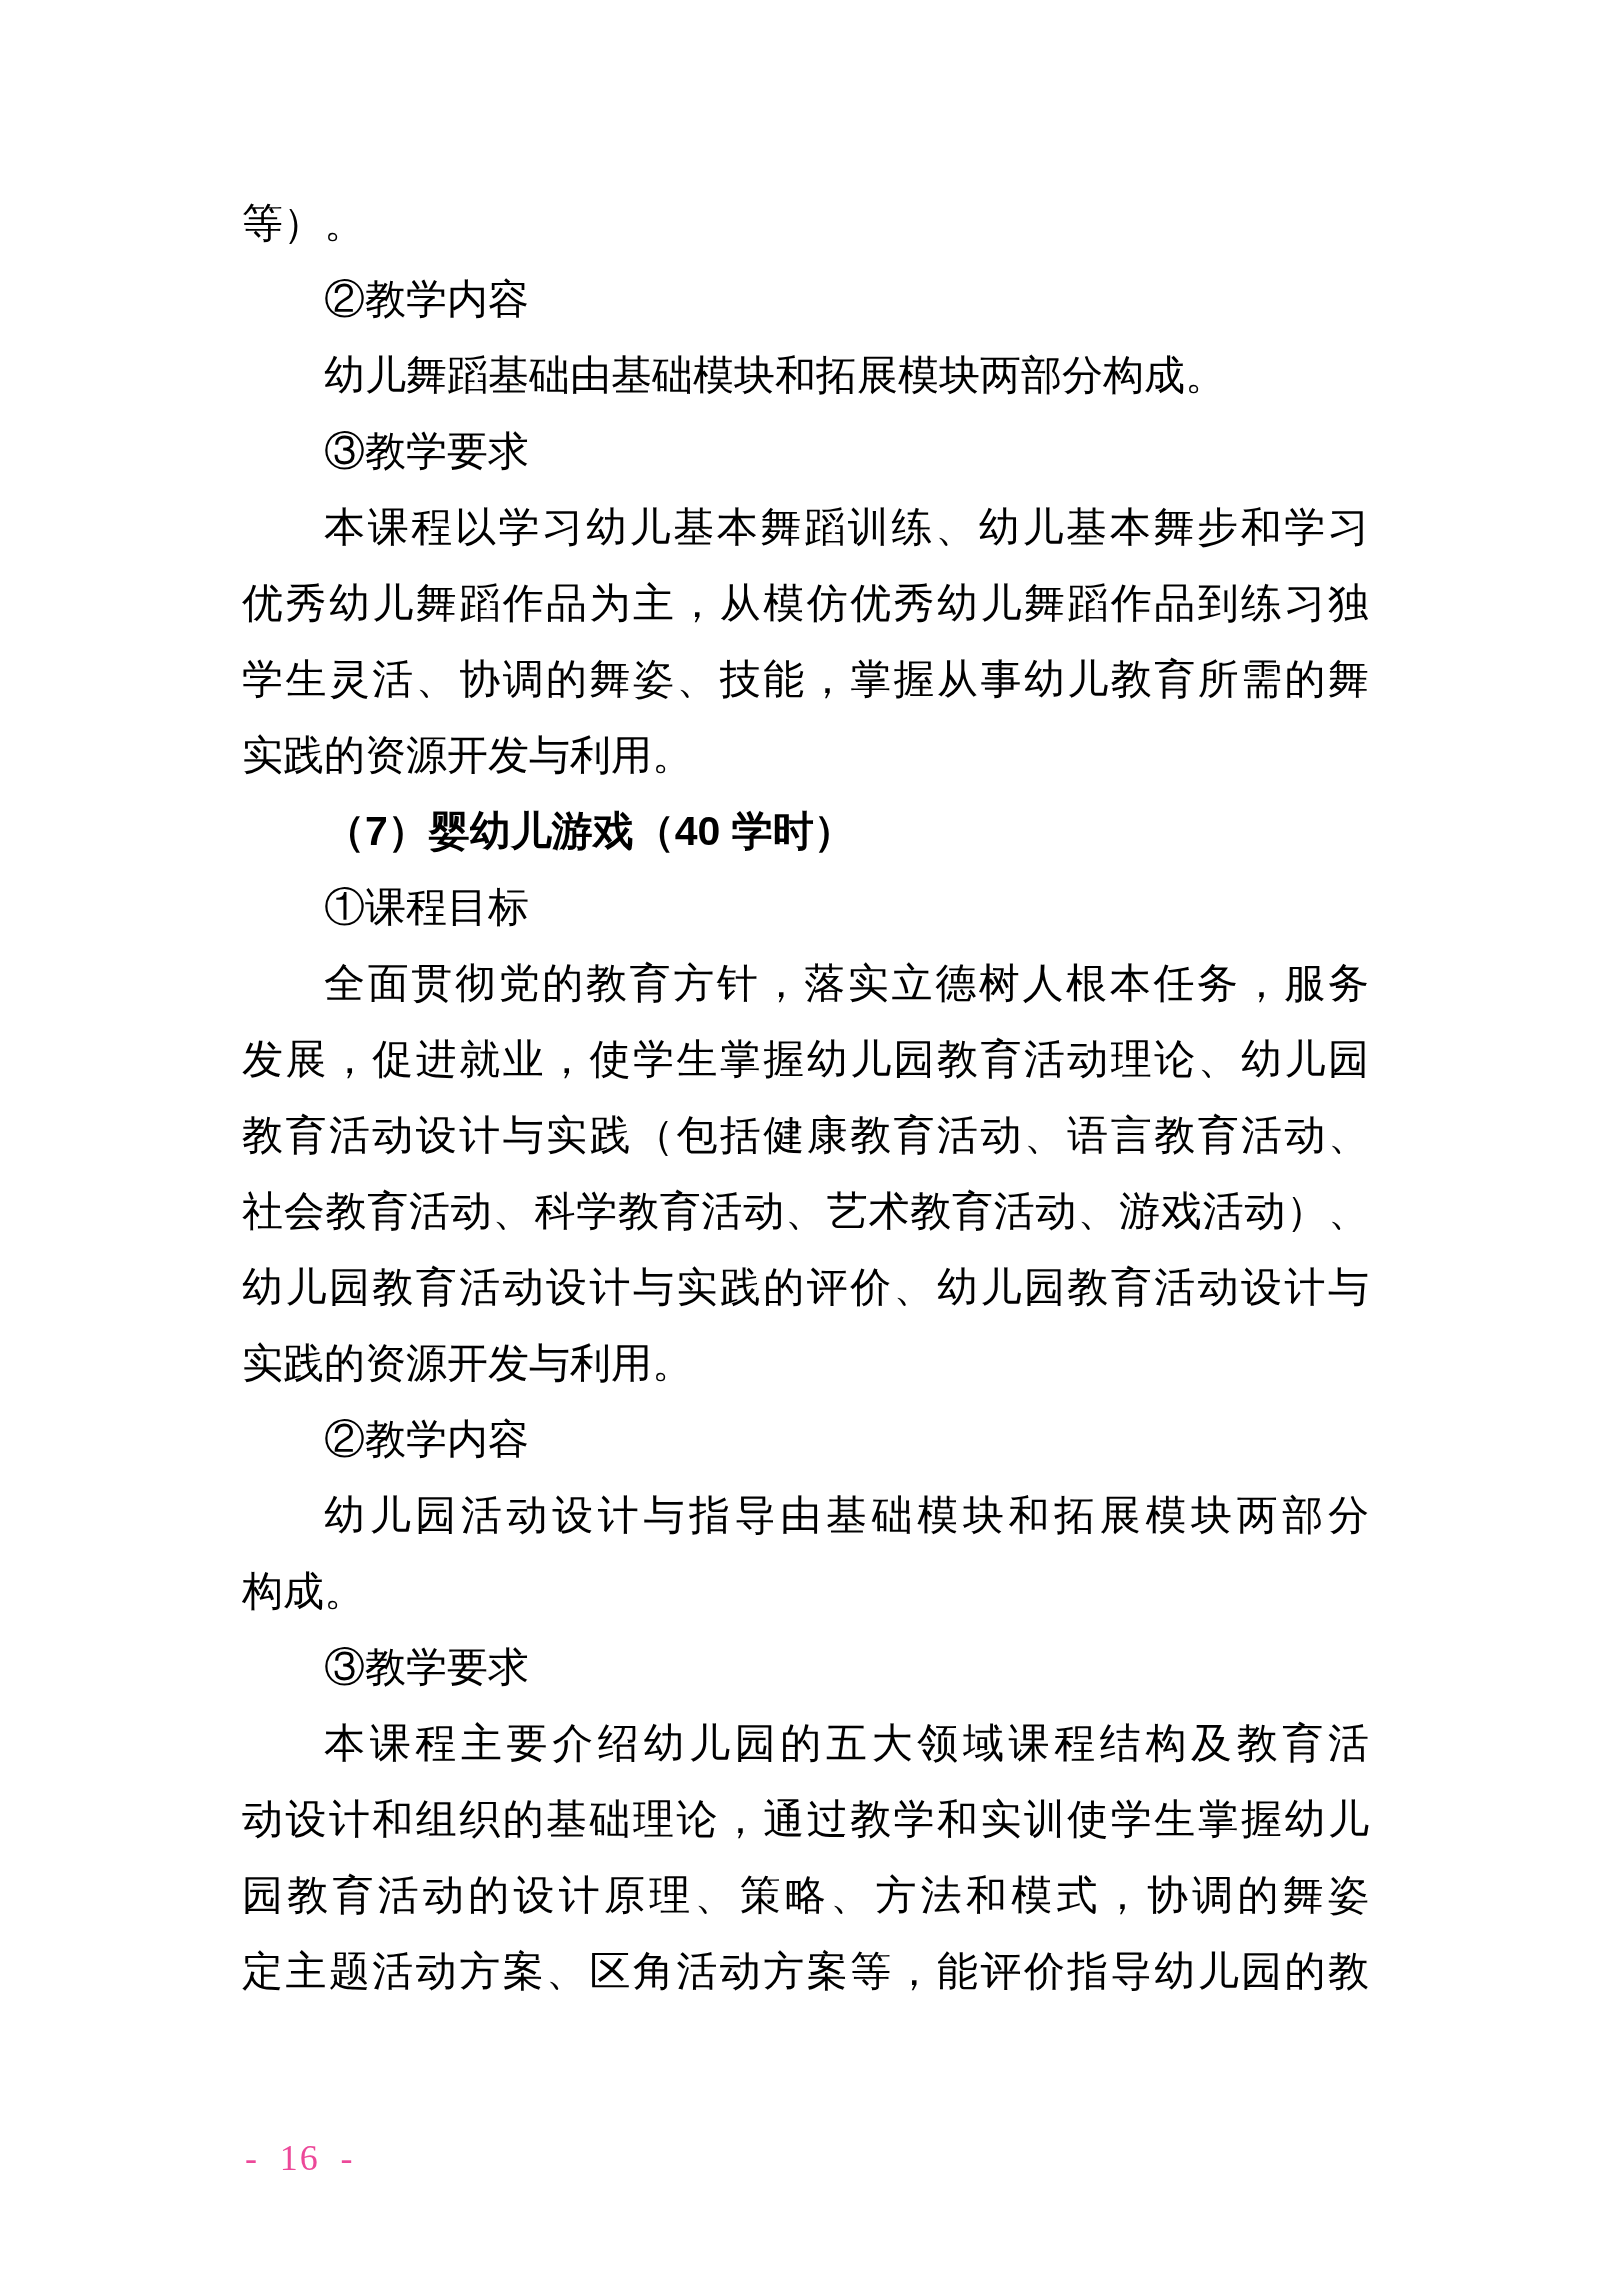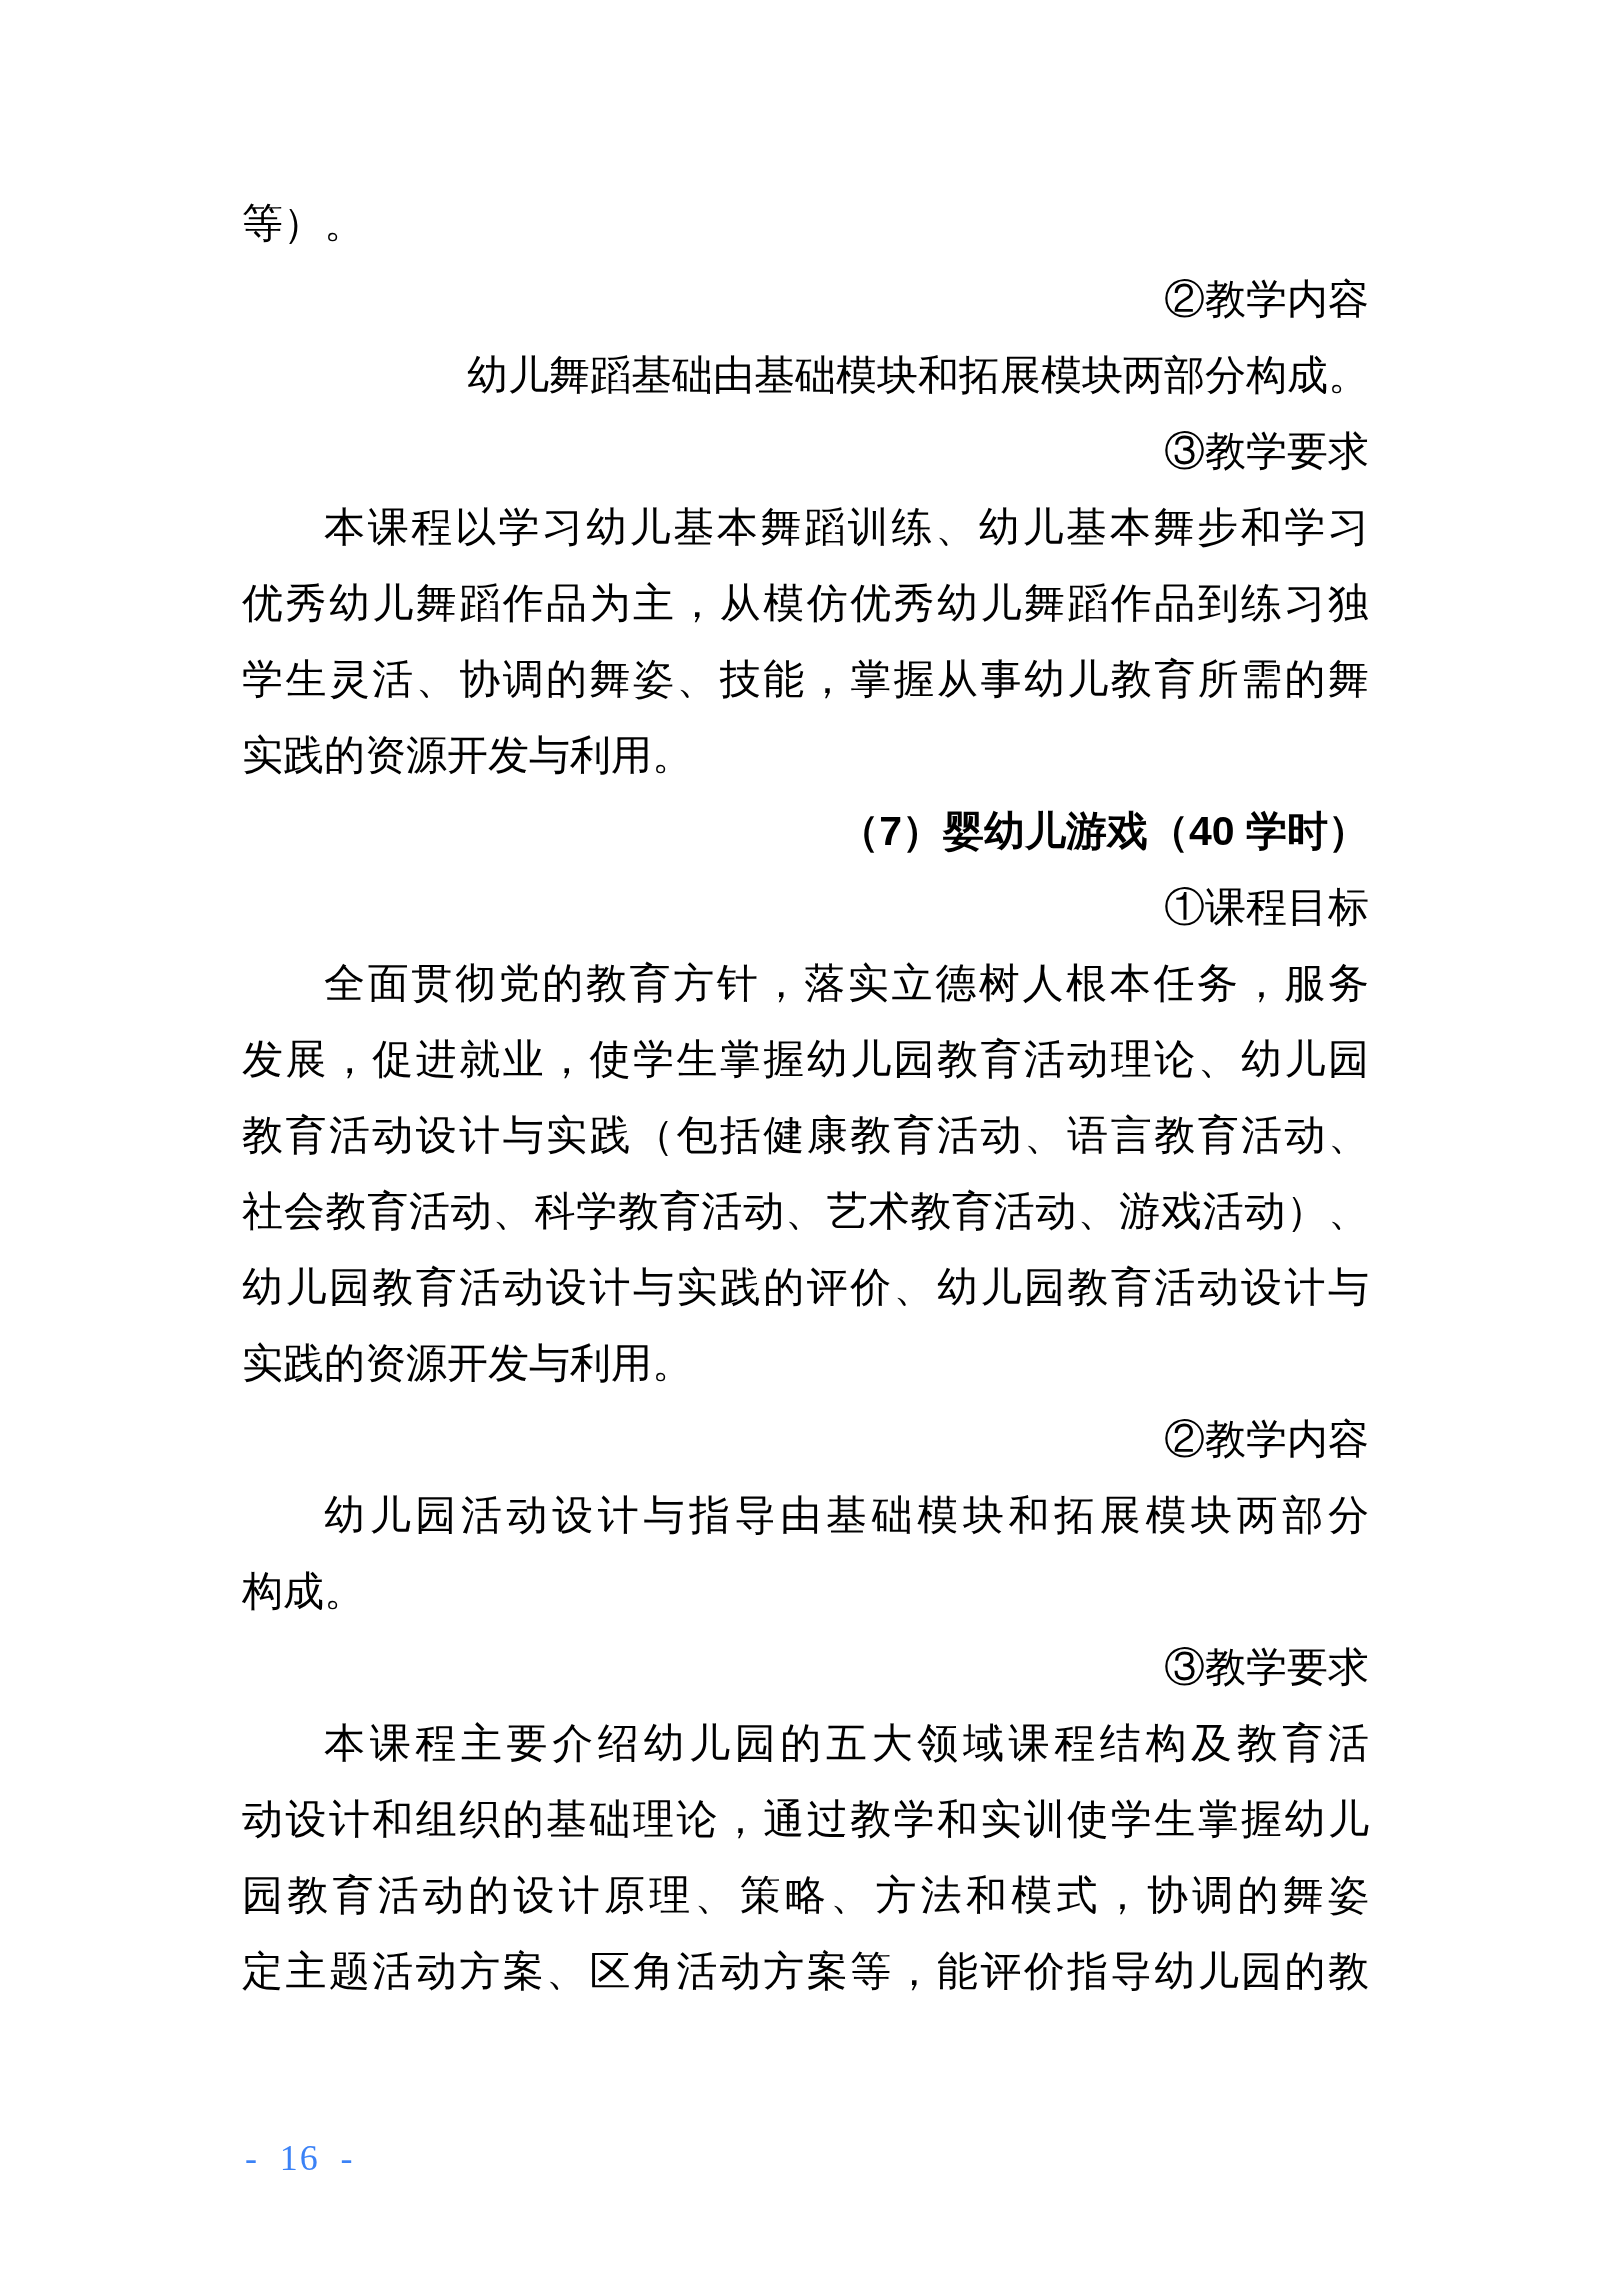--- a/index.html
+++ b/index.html
@@ -26,34 +26,34 @@
   }
   .line.j {
     text-align: justify;
     text-align-last: justify;
     overflow: hidden;
   }
   .line.nj {
     white-space: nowrap;
     text-align: left;
   }
-  .line.ind { padding-left: 82px; text-align: right; }
+  .line.ind { padding-left: 82px; }
   .line.bold {
     font-weight: bold;
     font-family: "Liberation Sans", "DejaVu Sans", sans-serif;
   }
   .footer {
     position: absolute;
     left: 245px;
     top: 2137px;
     font-size: 36px;
     line-height: 43px;
     letter-spacing: 2px;
     word-spacing: 9.8px;
-    color: #3b82f6;
+    color: #ec4899;
   }
 </style>
 </head>
 <body>
 
 <div class="page">
   <div class="text-block">
       <div class="line nj">等）。</div>
       <div class="line nj ind">②教学内容</div>
       <div class="line nj ind">幼儿舞蹈基础由基础模块和拓展模块两部分构成。</div>

